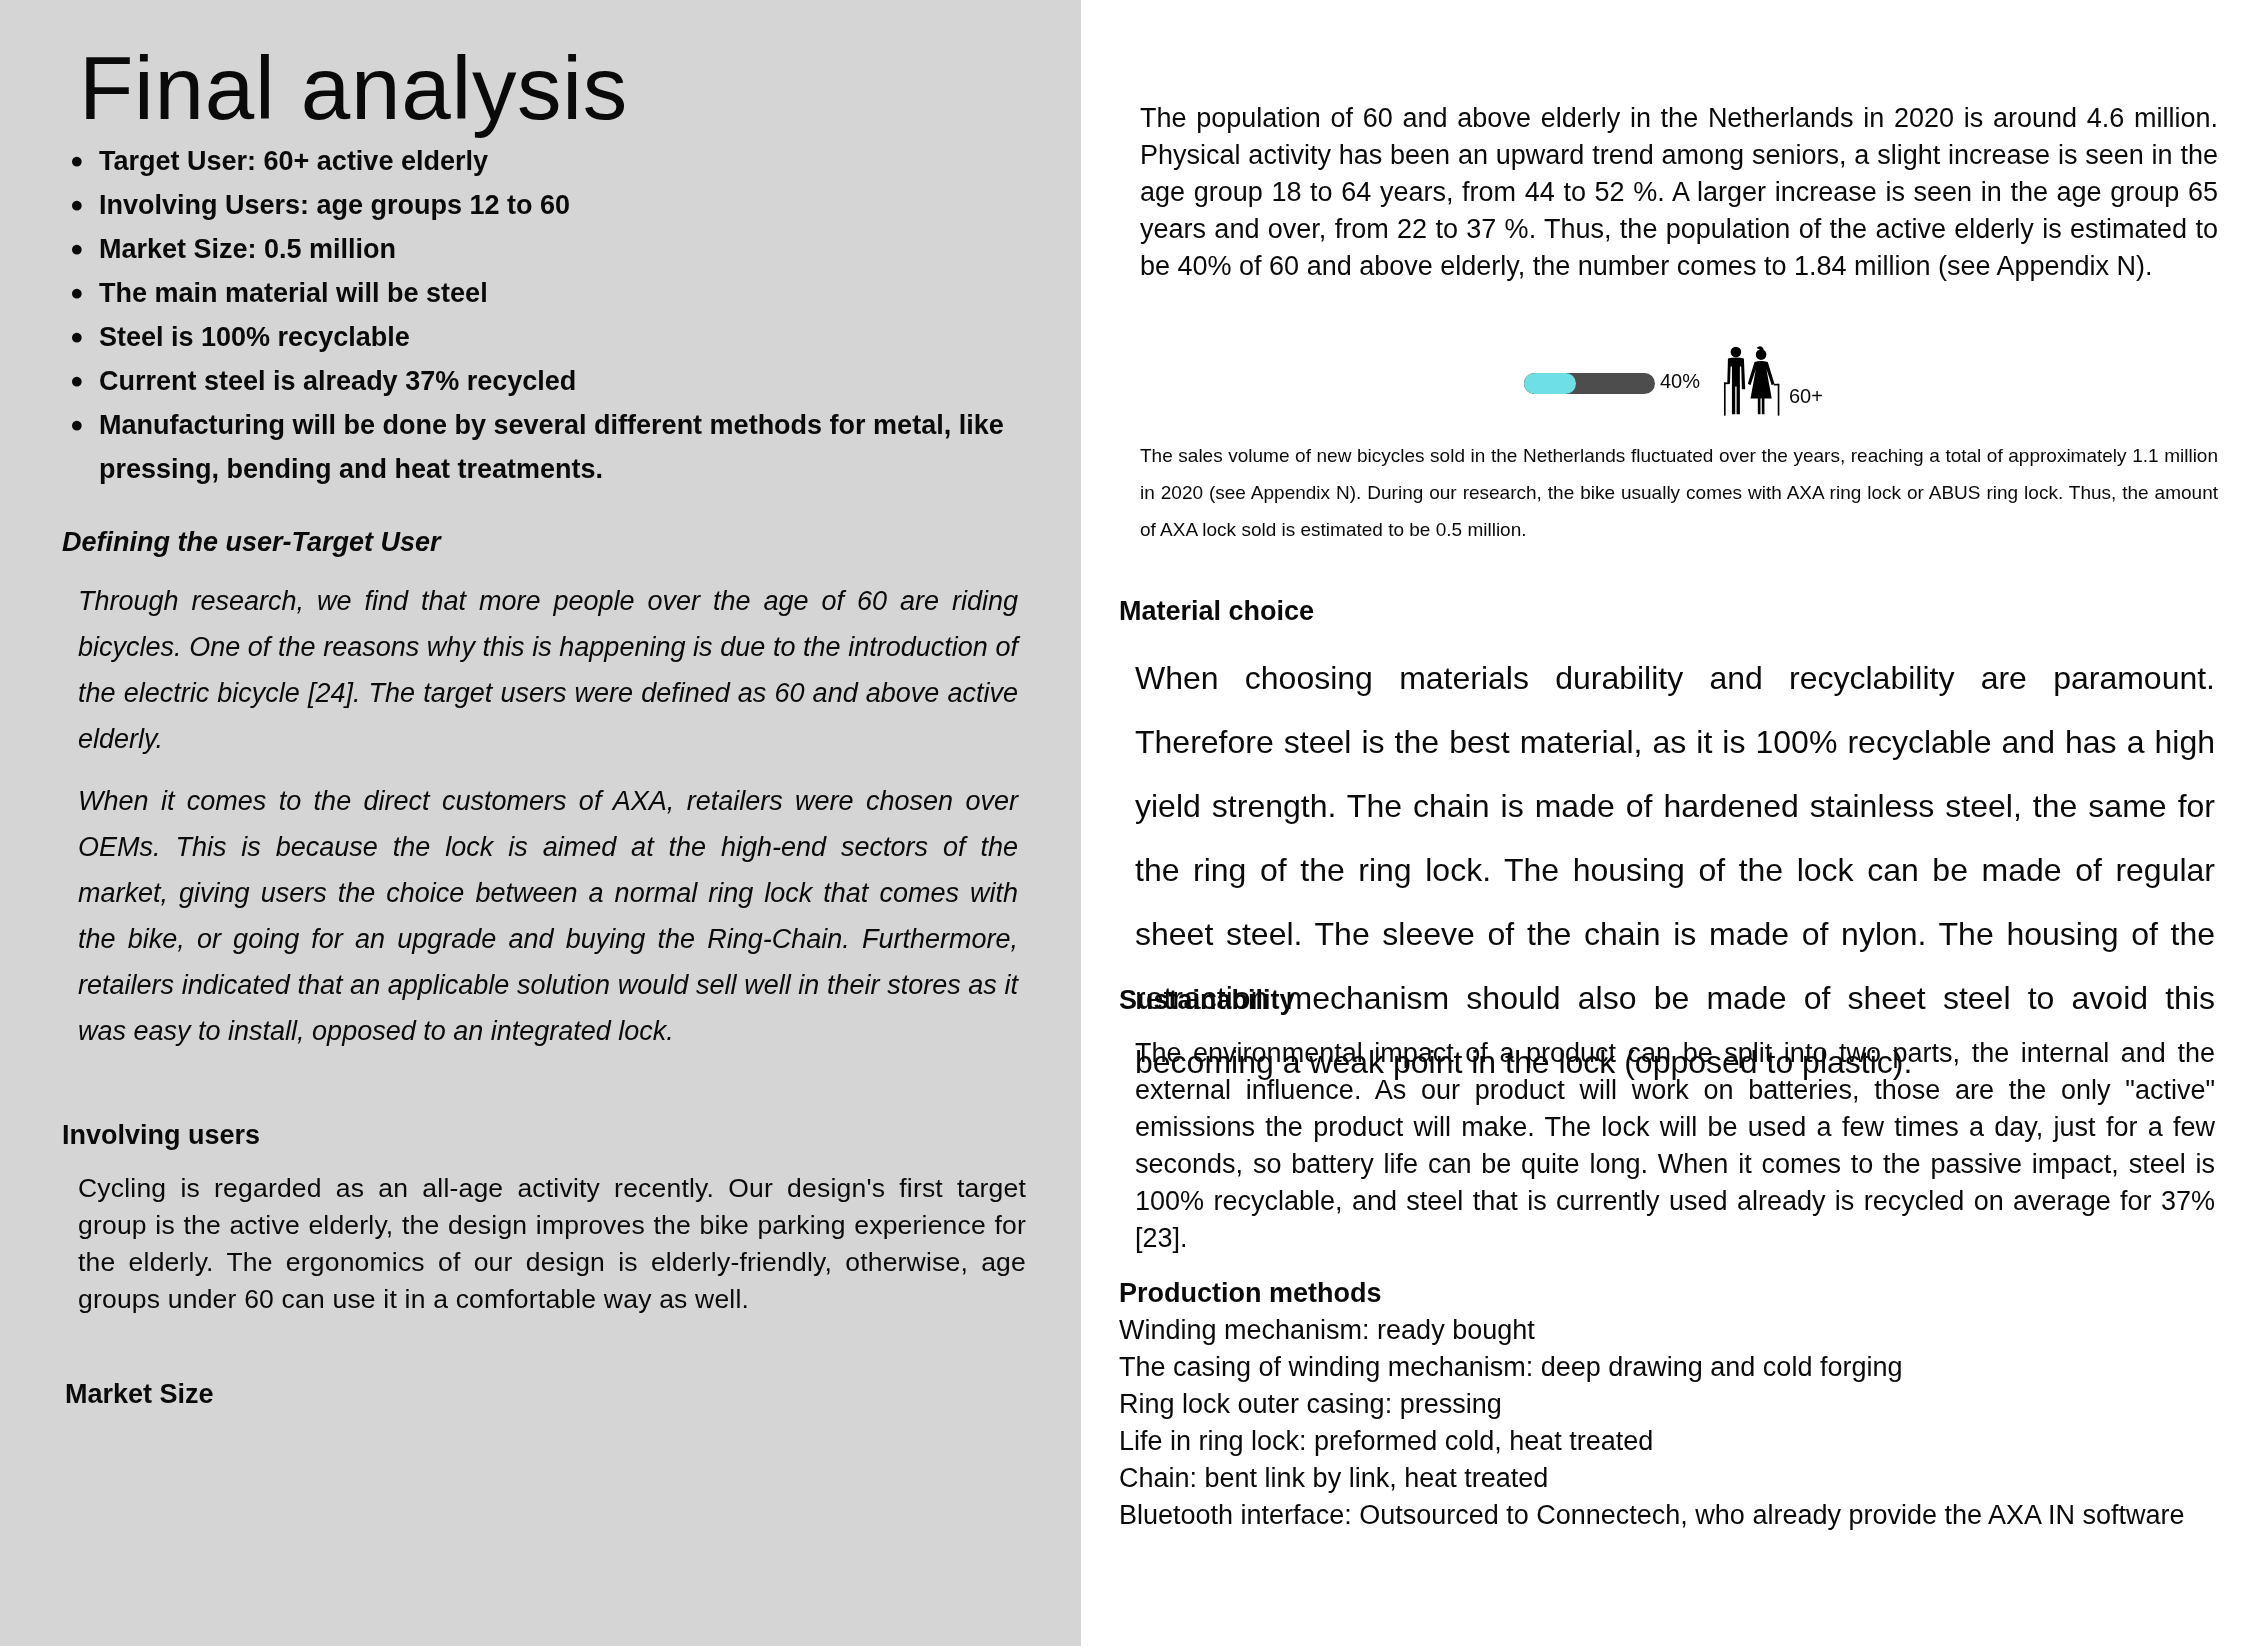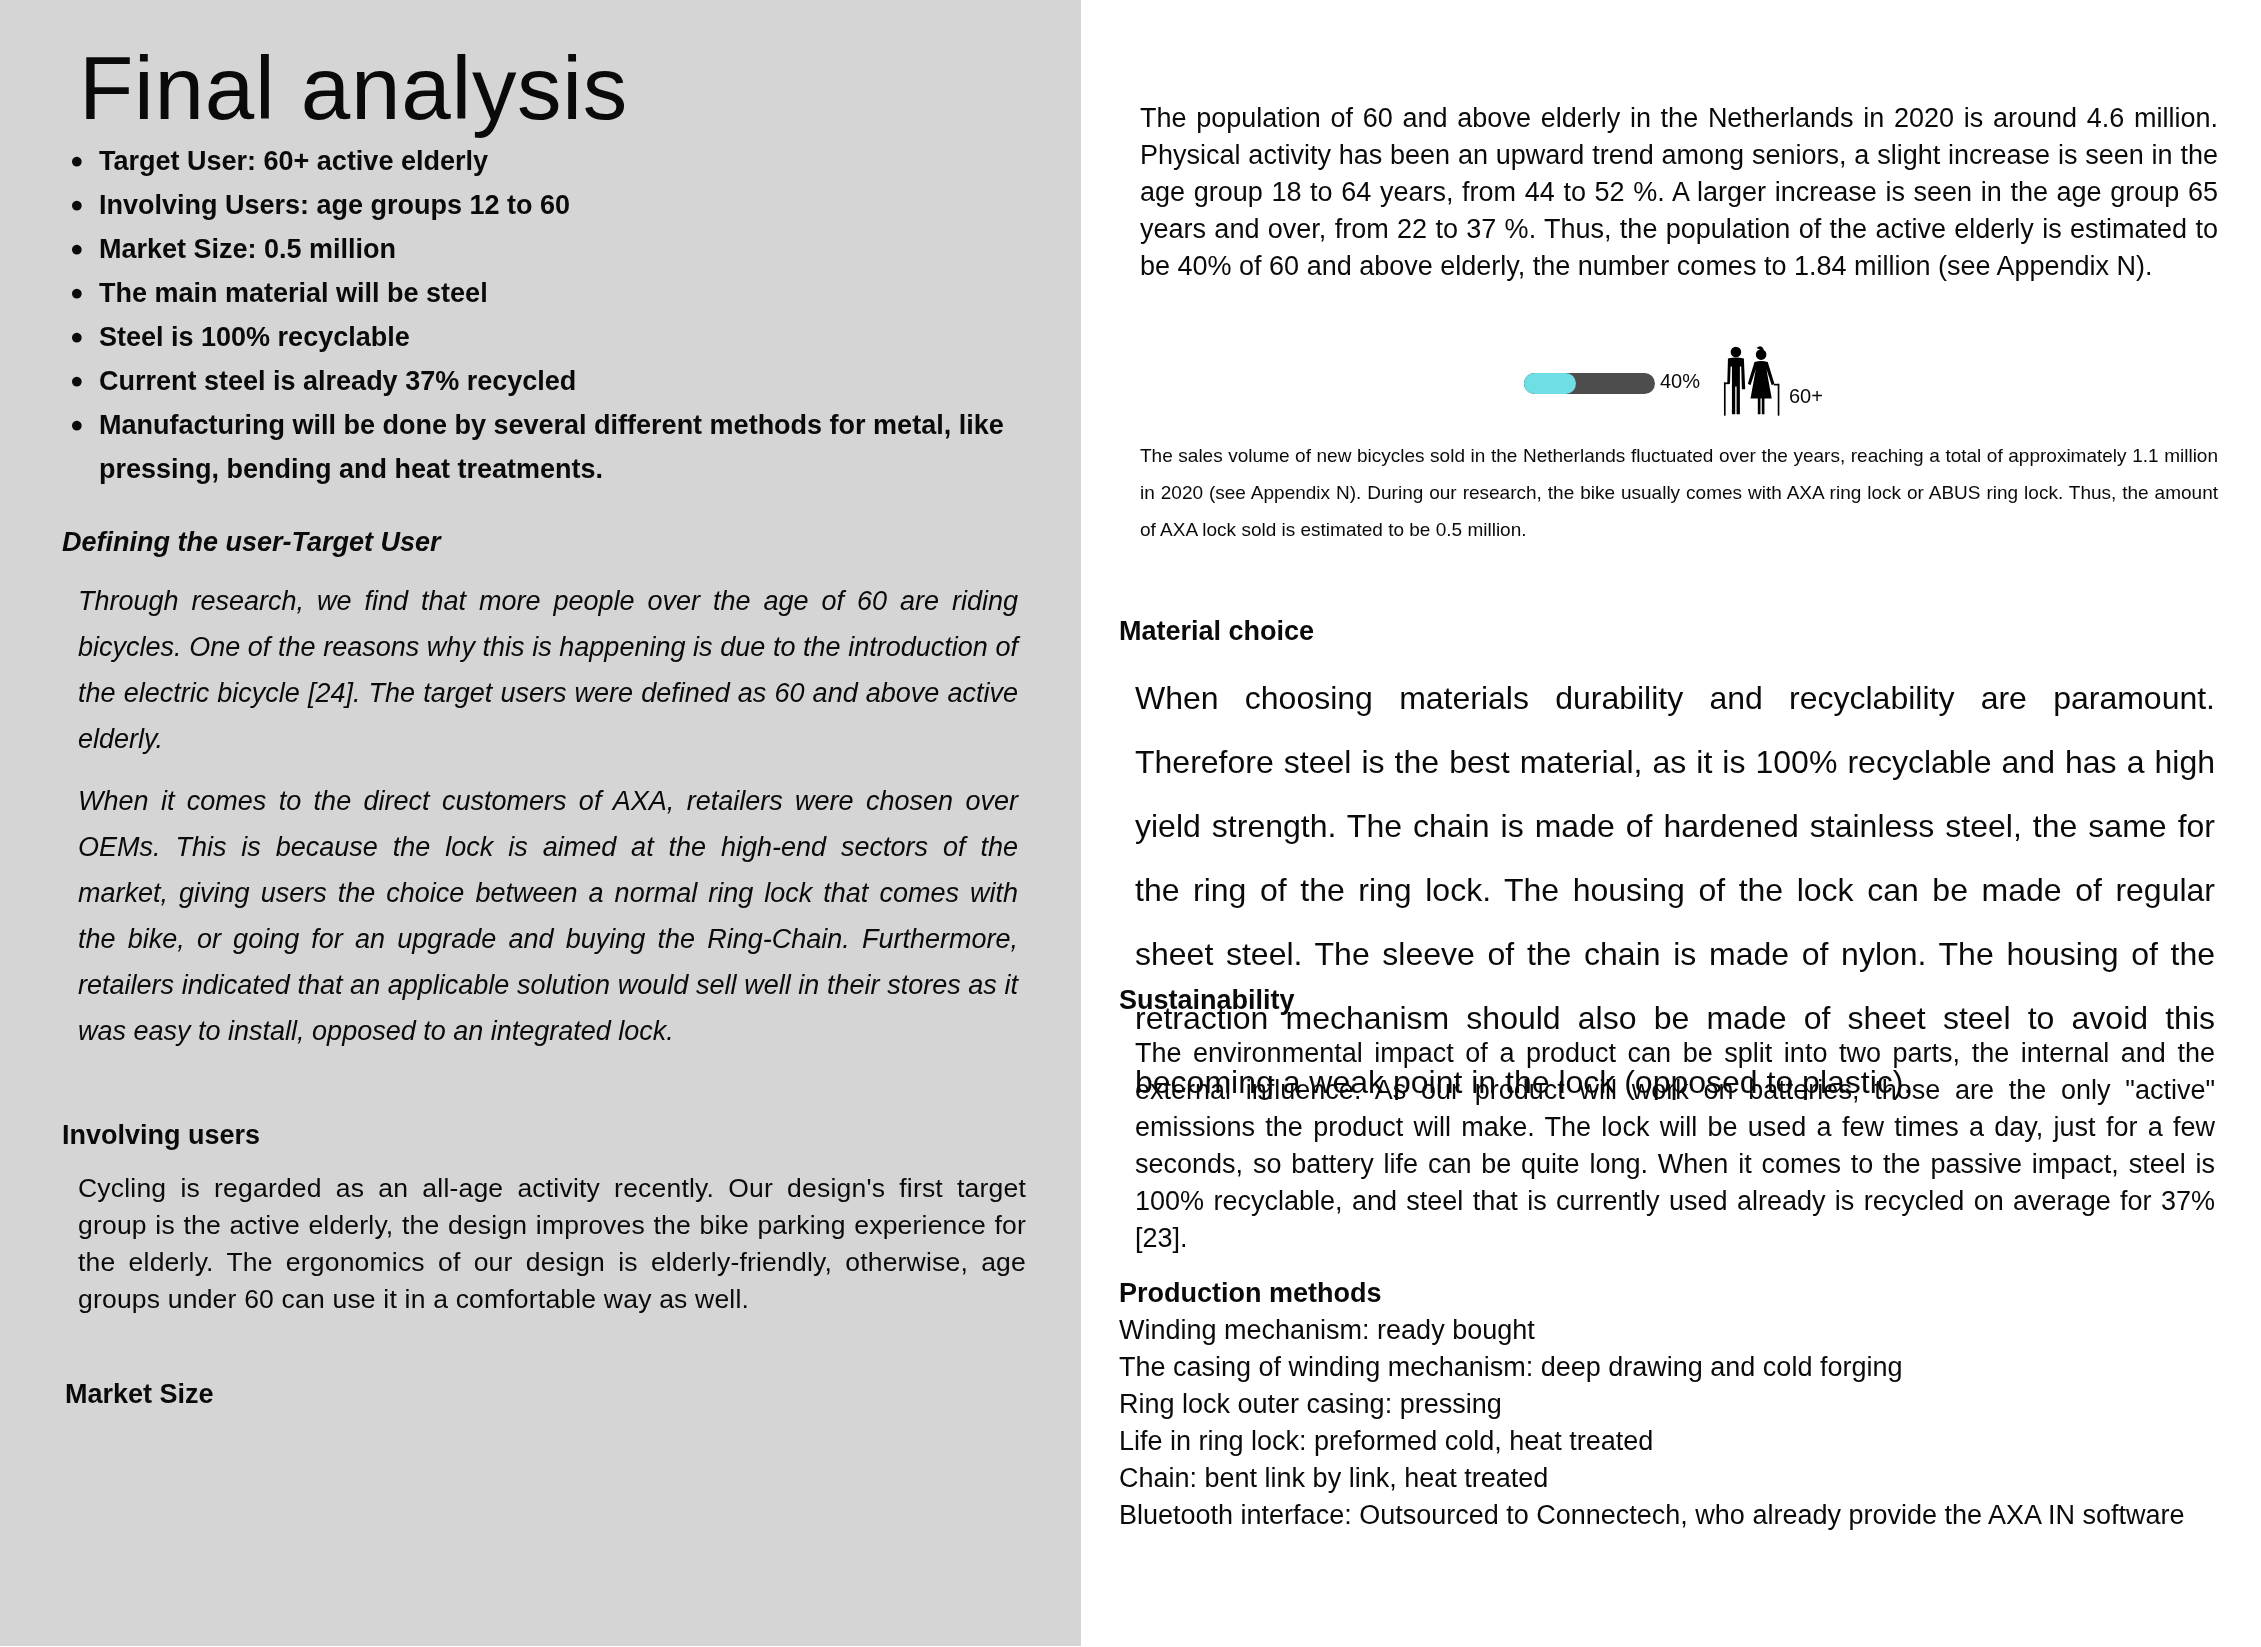--- a/index.html
+++ b/index.html
@@ -48,21 +48,21 @@
   .bar-track {
     position:absolute; left:0; top:42px; width:131px; height:20.6px;
     background:#4d4d4d; border-radius:10.6px; overflow:hidden;
   }
   .bar-fill { height:100%; background:#6ee0e5; border-radius:10.6px; }
   .bar-label { position:absolute; left:136px; top:37px; font-size:20px; line-height:26.5px; }
   .elderly-icon { position:absolute; left:192px; top:13.3px; width:73px; height:73px; }
   .age-label { position:absolute; left:265px; top:52px; font-size:20px; line-height:26.5px; }
   .r-sales { left:1124px; top:421px; width:1110px; }
   .r-sales p { font-size:19px; line-height:37px; }
-  .r-material { left:1119px; top:612px; width:1112px; }
+  .r-material { left:1119px; top:592px; width:1112px; }
   .r-material h2 { line-height:38px; }
   .r-material p { font-size:32px; line-height:64px; }
   .r-sust { left:1119px; top:981px; width:1112px; }
   .r-sust h2 { line-height:38px; }
   .r-sust p { font-size:27px; line-height:37px; }
   .r-prod { left:1119px; top:1274px; width:1112px; }
   .r-prod h2 { line-height:38px; }
   .r-prod .prod-line { font-size:27px; line-height:37px; }
 </style>
 </head>

